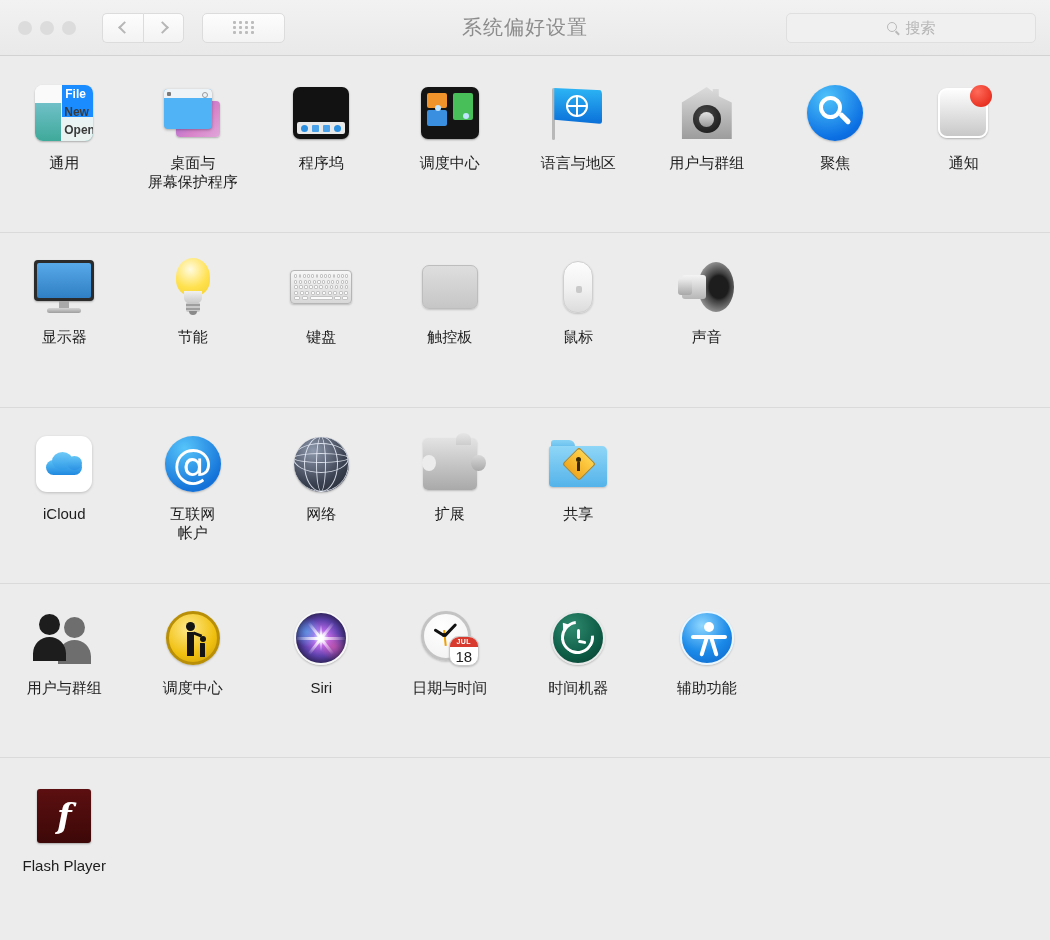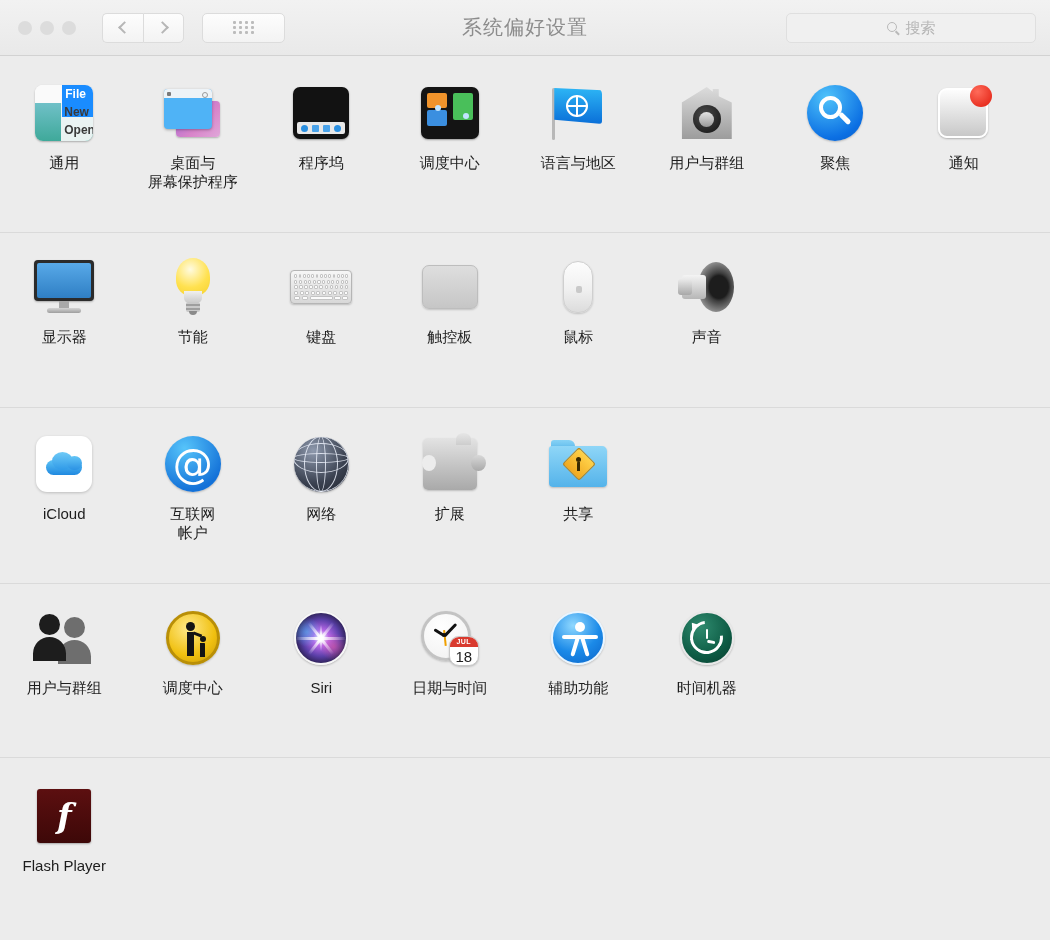--- a/index.html
+++ b/index.html
@@ -840,41 +840,41 @@
               <div class="m">JUL</div>
               <div class="d">18</div>
             </div>
           </div>
         </div>
         <div class="label">日期与时间</div>
       </div>
 
       <div class="pane">
         <div class="iconwrap">
+          <div class="ic-tm">
+              <div class="arc"></div>
+              <div class="arrow"></div>
+              <div class="h1"></div>
+              <div class="h2"></div>
+            </div>
+        </div>
+        <div class="label">时间机器</div>
+      </div>
+
+      <div class="pane">
+        <div class="iconwrap">
           <div class="ic-acc">
               <div class="h"></div>
               <div class="arms"></div>
               <div class="l1"></div>
               <div class="l2"></div>
             </div>
         </div>
         <div class="label">辅助功能</div>
       </div>
-
-      <div class="pane">
-        <div class="iconwrap">
-          <div class="ic-tm">
-              <div class="arc"></div>
-              <div class="arrow"></div>
-              <div class="h1"></div>
-              <div class="h2"></div>
-            </div>
-        </div>
-        <div class="label">时间机器</div>
-      </div>
     </div>
 
     <div class="row r5">
       <div class="pane">
         <div class="iconwrap">
           <div class="ic-flash">
               <span>f</span>
             </div>
         </div>
         <div class="label">Flash Player</div>

